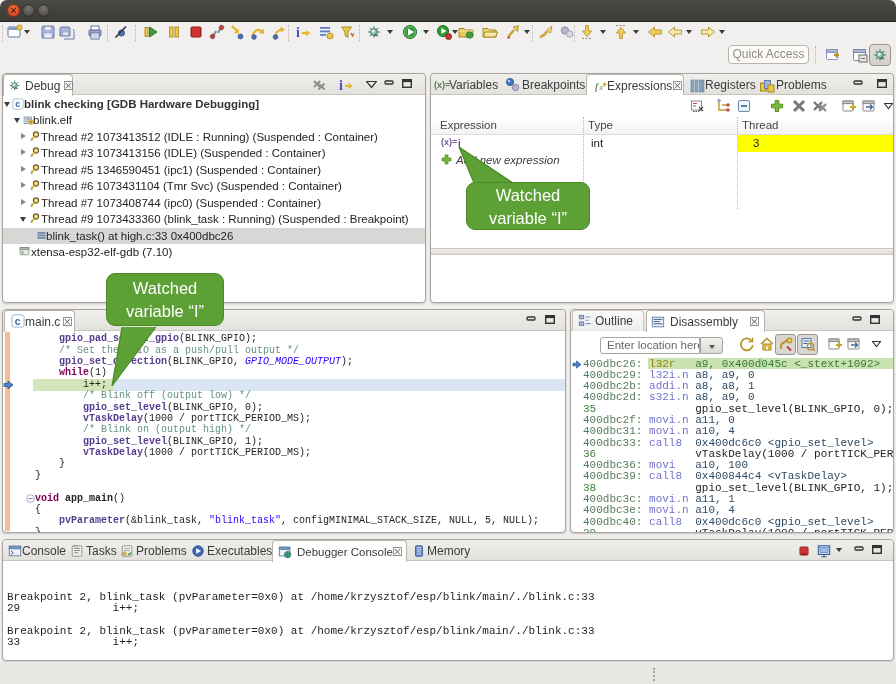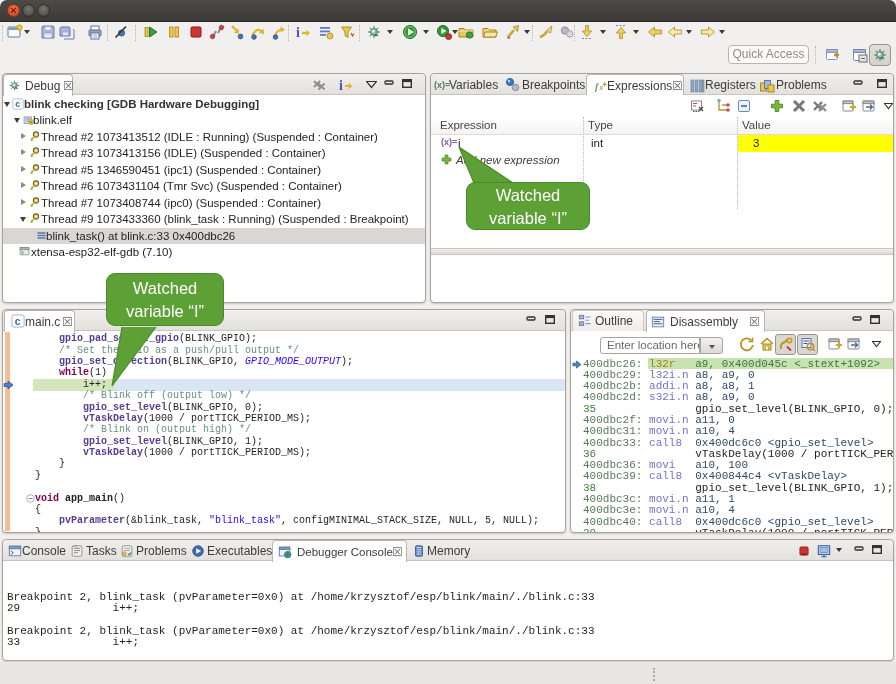--- a/index.html
+++ b/index.html
@@ -378,21 +378,21 @@
           <circle cx="9.7" cy="4.8" r="1.3" fill="#f8f2c8"></circle>
           <path d="M7 7.5 L3 12.5" stroke="#d8c23a" stroke-width="2.6"></path>
           <path d="M3 10.5 h2.2 M2.5 12.8 h2.2" stroke="#8a7a28" stroke-width="1.1"></path>
         </svg>
         <span style="position:absolute;left:38px;top:2px">Thread #9 1073433360 (blink_task : Running) (Suspended : Breakpoint)</span>
       </div>
     <div class="trow" style="top:154px">
         <svg class="ticon" style="left:33px" viewBox="0 0 15 15">
           <path d="M2 4 H13 M2 7.5 H13 M2 11 H13" stroke="#5b7aa5" stroke-width="2"></path>
         </svg>
-        <span style="position:absolute;left:43px;top:2px">blink_task() at blink.c:33 0x400dbc26</span>
+        <span style="position:absolute;left:43px;top:2px">blink_task() at high.c:33 0x400dbc26</span>
       </div>
     <div class="trow" style="top:170px">
         <svg class="ticon" style="left:16px" viewBox="0 0 15 15">
           <rect x="1.5" y="2" width="12" height="10" rx="1" fill="#e8ebe4" stroke="#7a8a7a"></rect>
           <rect x="1.5" y="2" width="12" height="3" fill="#aab8a8" stroke="#7a8a7a"></rect>
           <path d="M3.5 7 L6 9 L3.5 11" fill="none" stroke="#3a6a3a" stroke-width="1.1"></path>
         </svg>
         <span style="position:absolute;left:28px;top:2px">xtensa-esp32-elf-gdb (7.10)</span>
       </div>
   </div>
@@ -476,21 +476,21 @@
           <rect x="2" y="3" width="11" height="2.6" fill="#c8c4bc" stroke="#8a8a8a"></rect>
           <path d="M5 9 h6 M9 6.5 L11.5 9 L9 11.5" fill="none" stroke="#4a6a9a" stroke-width="1.4"></path>
         </svg>
       <svg class="vicon" style="left:453px;top:8px;width:9px;height:7px" viewBox="0 0 9 7">
           <path d="M0.5 0.5 H8.5 L4.5 5.5 Z" fill="none" stroke="#333" stroke-width="1.1"></path>
         </svg>
     </div>
     <div id="expr-header">
       <span class="abs" style="left:9px;top:2px">Expression</span>
       <span class="abs" style="left:157px;top:2px">Type</span>
-      <span class="abs" style="left:311px;top:2px">Value</span>
+      <span class="abs" style="left:311px;top:2px">Thread</span>
     </div>
     <div class="colline" style="left:152px;height:92px"></div>
     <div class="colline" style="left:306px;height:92px"></div>
     <div class="abs" style="left:307px;top:61px;width:155px;height:17px;background:#ffff00"></div>
     <div class="abs" style="left:10px;top:63px;font-size:9px;font-weight:bold;color:#7a5aa0">(x)=</div>
     <div class="abs" style="left:27px;top:63px;font-size:11.5px;color:#232323">i</div>
     <div class="abs" style="left:160px;top:63px;font-size:11.5px;color:#232323">int</div>
     <div class="abs" style="left:322px;top:63px;font-size:11.5px;color:#232323">3</div>
     <svg class="abs" style="left:9px;top:79px;width:13px;height:13px" viewBox="0 0 16 16">
         <path d="M6.2 2.5 h3.6 v3.7 H13.5 v3.6 H9.8 v3.7 H6.2 V9.8 H2.5 V6.2 h3.7 Z" fill="#7ab83a" stroke="#4a8a1a" stroke-width="0.9"></path>

